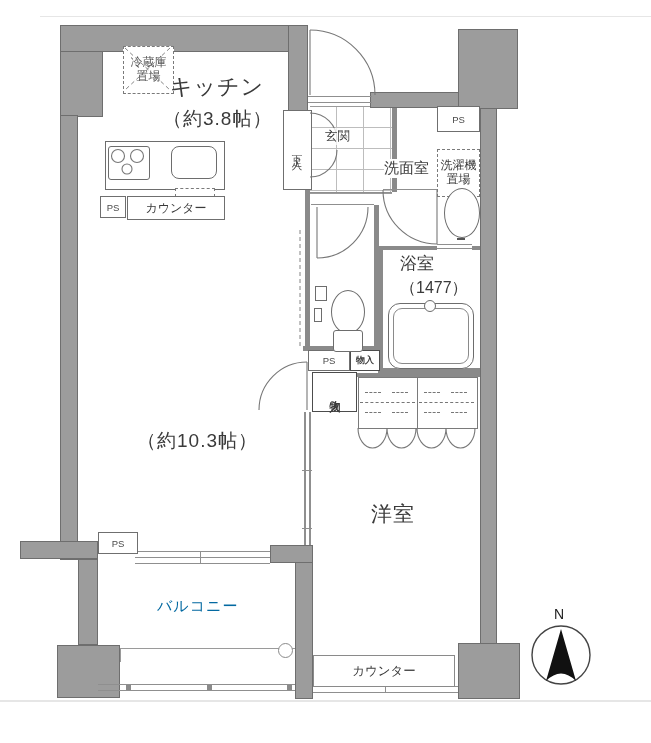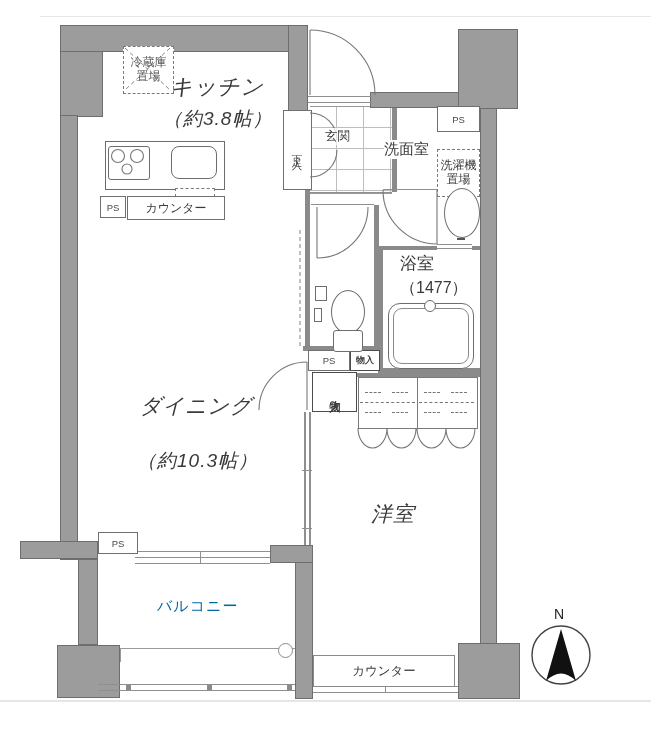--- a/index.html
+++ b/index.html
@@ -11,21 +11,21 @@
   .lightline{position:absolute;background:#e6e6e6;z-index:1;}
   .box{position:absolute;border:1px solid #6f6f6f;background:#fff;z-index:3;
        display:flex;align-items:center;justify-content:center;text-align:center;}
   .dashedbox{position:absolute;border:1px dashed #7a7a7a;background:#fff;z-index:3;
        display:flex;flex-direction:column;align-items:center;justify-content:center;text-align:center;}
   .fixture{position:absolute;border:1.3px solid #6d6d6d;background:#fff;z-index:3;}
   .lbl{position:absolute;z-index:6;white-space:nowrap;}
   .tiny{font-size:12px;line-height:1.15;}
   .small{font-size:10px;}
   .ps{font-size:9.5px;color:#4a4a4a;}
-  .room{font-size:20px;letter-spacing:1px;text-align:center;font-style:italic;}
+  .room{font-size:20px;letter-spacing:1px;text-align:center;}
   .vtext{writing-mode:vertical-rl;text-orientation:upright;letter-spacing:2px;}
   .genkan{position:absolute;left:310px;top:106px;width:82px;height:86px;z-index:1;
       border-top:1px solid #9a9a9a;border-bottom:1px solid #9a9a9a;
       background-image:repeating-linear-gradient(to right,transparent 0 26px,#bdbdbd 26px 27px),
                        repeating-linear-gradient(to bottom,transparent 0 20px,#bdbdbd 20px 21px);}
   .dashrow{position:absolute;width:16px;border-top:1px dashed #777;z-index:4;}
   svg.overlay{position:absolute;left:0;top:0;z-index:5;pointer-events:none;}
   .post{position:absolute;width:5px;height:5px;background:#8a8a8a;z-index:3;}
 </style>
 </head>
@@ -199,26 +199,25 @@
       <circle cx="561" cy="655" r="29" fill="none" stroke="#444" stroke-width="1.4"></circle>
       <path d="M561,629 L576,681 Q561,666 546,681 Z" fill="#111" stroke="none"></path>
     </g>
   </svg>
 
   <div class="lbl room" style="left:170px;top:72px;font-size:22px;">キッチン</div>
   <div class="lbl room" style="left:163px;top:106px;font-size:19px;">（約3.8帖）</div>
 
   <div class="lbl small" style="left:324px;top:128px;font-size:12.5px;background:rgba(255,255,255,.75);padding:0 1px;z-index:6;">玄関</div>
 
-  <div class="lbl" style="left:384px;top:140px;font-size:15px;background:#fff;z-index:6;">洗面室</div>
+  <div class="lbl" style="left:384px;top:159px;font-size:15px;background:#fff;z-index:6;">洗面室</div>
 
   <div class="lbl" style="left:400px;top:252px;font-size:17px;">浴室</div>
   <div class="lbl" style="left:400px;top:278px;font-size:16px;">（1477）</div>
 
-  <div class="lbl room" style="left:140px;top:392px;font-size:21px;">ダイニング</div>
-  <div class="lbl room" style="left:137px;top:448px;font-size:19px;">（約10.3帖）</div>
+  <div class="lbl room" style="left:137px;top:428px;font-size:19px;">（約10.3帖）</div>
 
   <div class="lbl room" style="left:371px;top:500px;font-size:21px;">洋室</div>
 
   <div class="lbl" style="left:157px;top:597px;font-size:15px;color:#0369a1;letter-spacing:1px;">バルコニー</div>
 
   <div class="lbl" style="left:554px;top:606px;font-size:14px;color:#222;">N</div>
 </div>
 
 </body></html>

